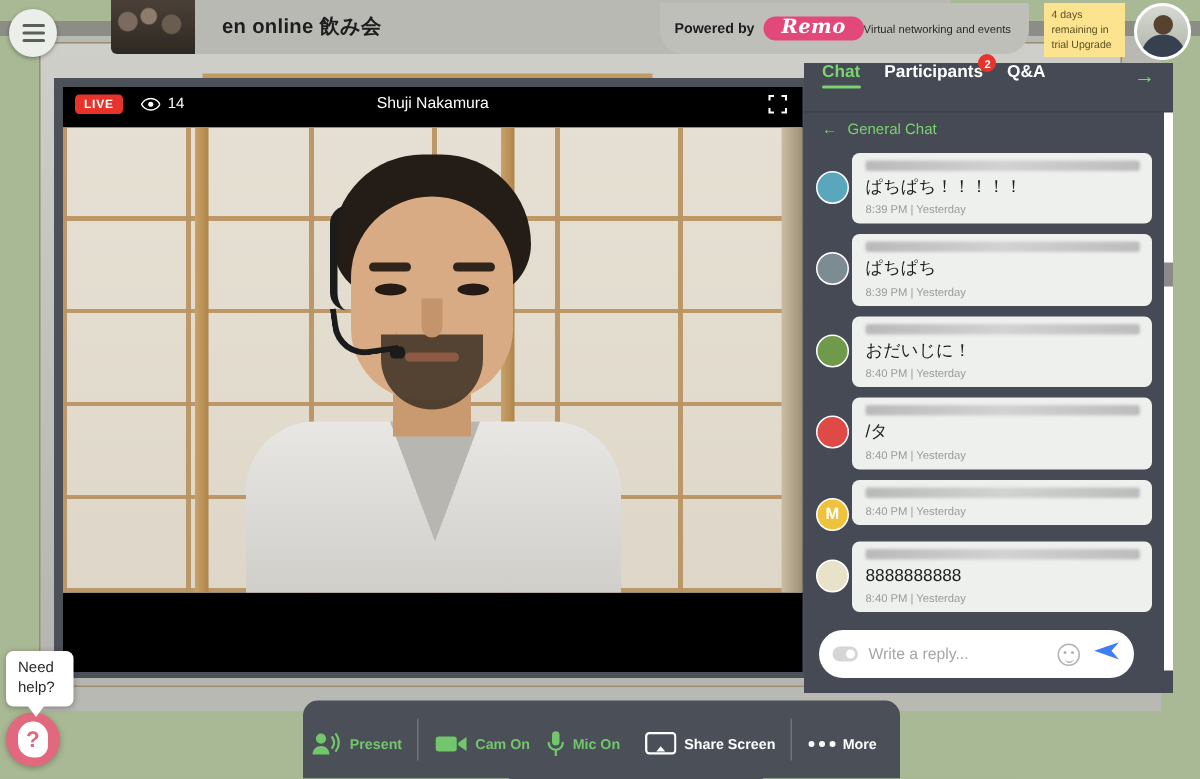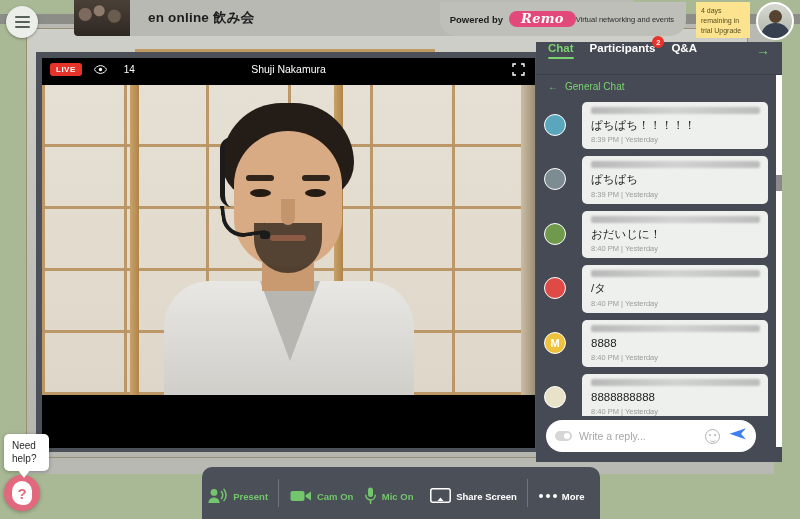--- a/index.html
+++ b/index.html
@@ -128,21 +128,21 @@
   .video-topbar {
     position: absolute; left: 0; top: 0; width: 100%; height: 22px;
     display: flex; align-items: center; z-index: 25;
     color: #fff;
   }
   .live-badge {
     margin-left: 8px; background: #e8332a; color: #fff;
     font-size: 8px; font-weight: bold; letter-spacing: .5px;
     padding: 2px 6px; border-radius: 3px;
   }
-  .viewers { display: flex; align-items: center; gap: 17px; margin-left: 12px; }
+  .viewers { display: flex; align-items: center; gap: 5px; margin-left: 12px; }
   .eye-icon { display: block; }
   .viewers-count { font-size: 10px; color: #fff; }
   .video-title {
     position: absolute; left: 0; right: 0; text-align: center;
     font-size: 10.5px; color: #fff; top: 5px;
   }
   .fullscreen-btn {
     position: absolute; right: 10px; top: 5px;
     width: 13px; height: 13px; cursor: pointer;
   }
@@ -287,21 +287,21 @@
   .chat-expand { margin-left: auto; color: #7ad36f; font-size: 14px; cursor: pointer; }
   .chat-sub {
     height: 24px; display: flex; align-items: center; gap: 7px;
     padding: 0 12px; color: #7ad36f; font-size: 10px;
     border-top: 1px solid #3b3f49; flex: 0 0 24px; cursor: pointer;
   }
   .chat-list {
     flex: 1 1 auto; overflow: hidden; position: relative;
     padding: 4px 14px 0 8px;
   }
-  .msg-row { display: flex; gap: 16px; margin-bottom: 7px; align-items: flex-start; }
+  .msg-row { display: flex; gap: 2px; margin-bottom: 7px; align-items: flex-start; }
   .msg-avatar {
     flex: 0 0 22px; width: 22px; height: 22px; border-radius: 50%;
     margin-top: 12px; border: 1.5px solid #ffffff;
     display:flex; align-items:center; justify-content:center;
     font-size: 11px; font-weight: bold; color:#fff; overflow:hidden;
   }
   .msg-bubble {
     flex: 1 1 auto; background: #eef0ee; border-radius: 5px;
     padding: 5px 8px 5px 9px;
   }
@@ -568,21 +568,20 @@
           <div class="msg-name"></div>
           <div class="msg-text">/タ</div>
           <div class="msg-time">8:40 PM | Yesterday</div>
         </div>
       </div>
 
       <div class="msg-row">
         <div class="msg-avatar" style="background:#efc23d">M</div>
         <div class="msg-bubble">
           <div class="msg-name"></div>
-          <div class="msg-text">8888</div>
           <div class="msg-time">8:40 PM | Yesterday</div>
         </div>
       </div>
 
       <div class="msg-row">
         <div class="msg-avatar" style="background:#e8e2c8"></div>
         <div class="msg-bubble">
           <div class="msg-name"></div>
           <div class="msg-text">8888888888</div>
           <div class="msg-time">8:40 PM | Yesterday</div>

